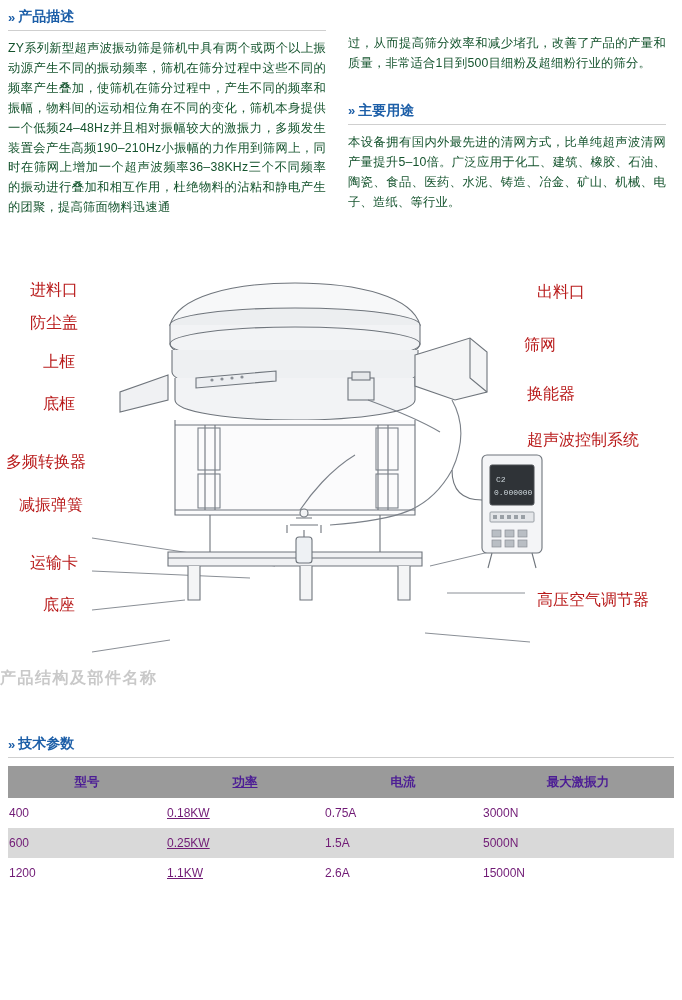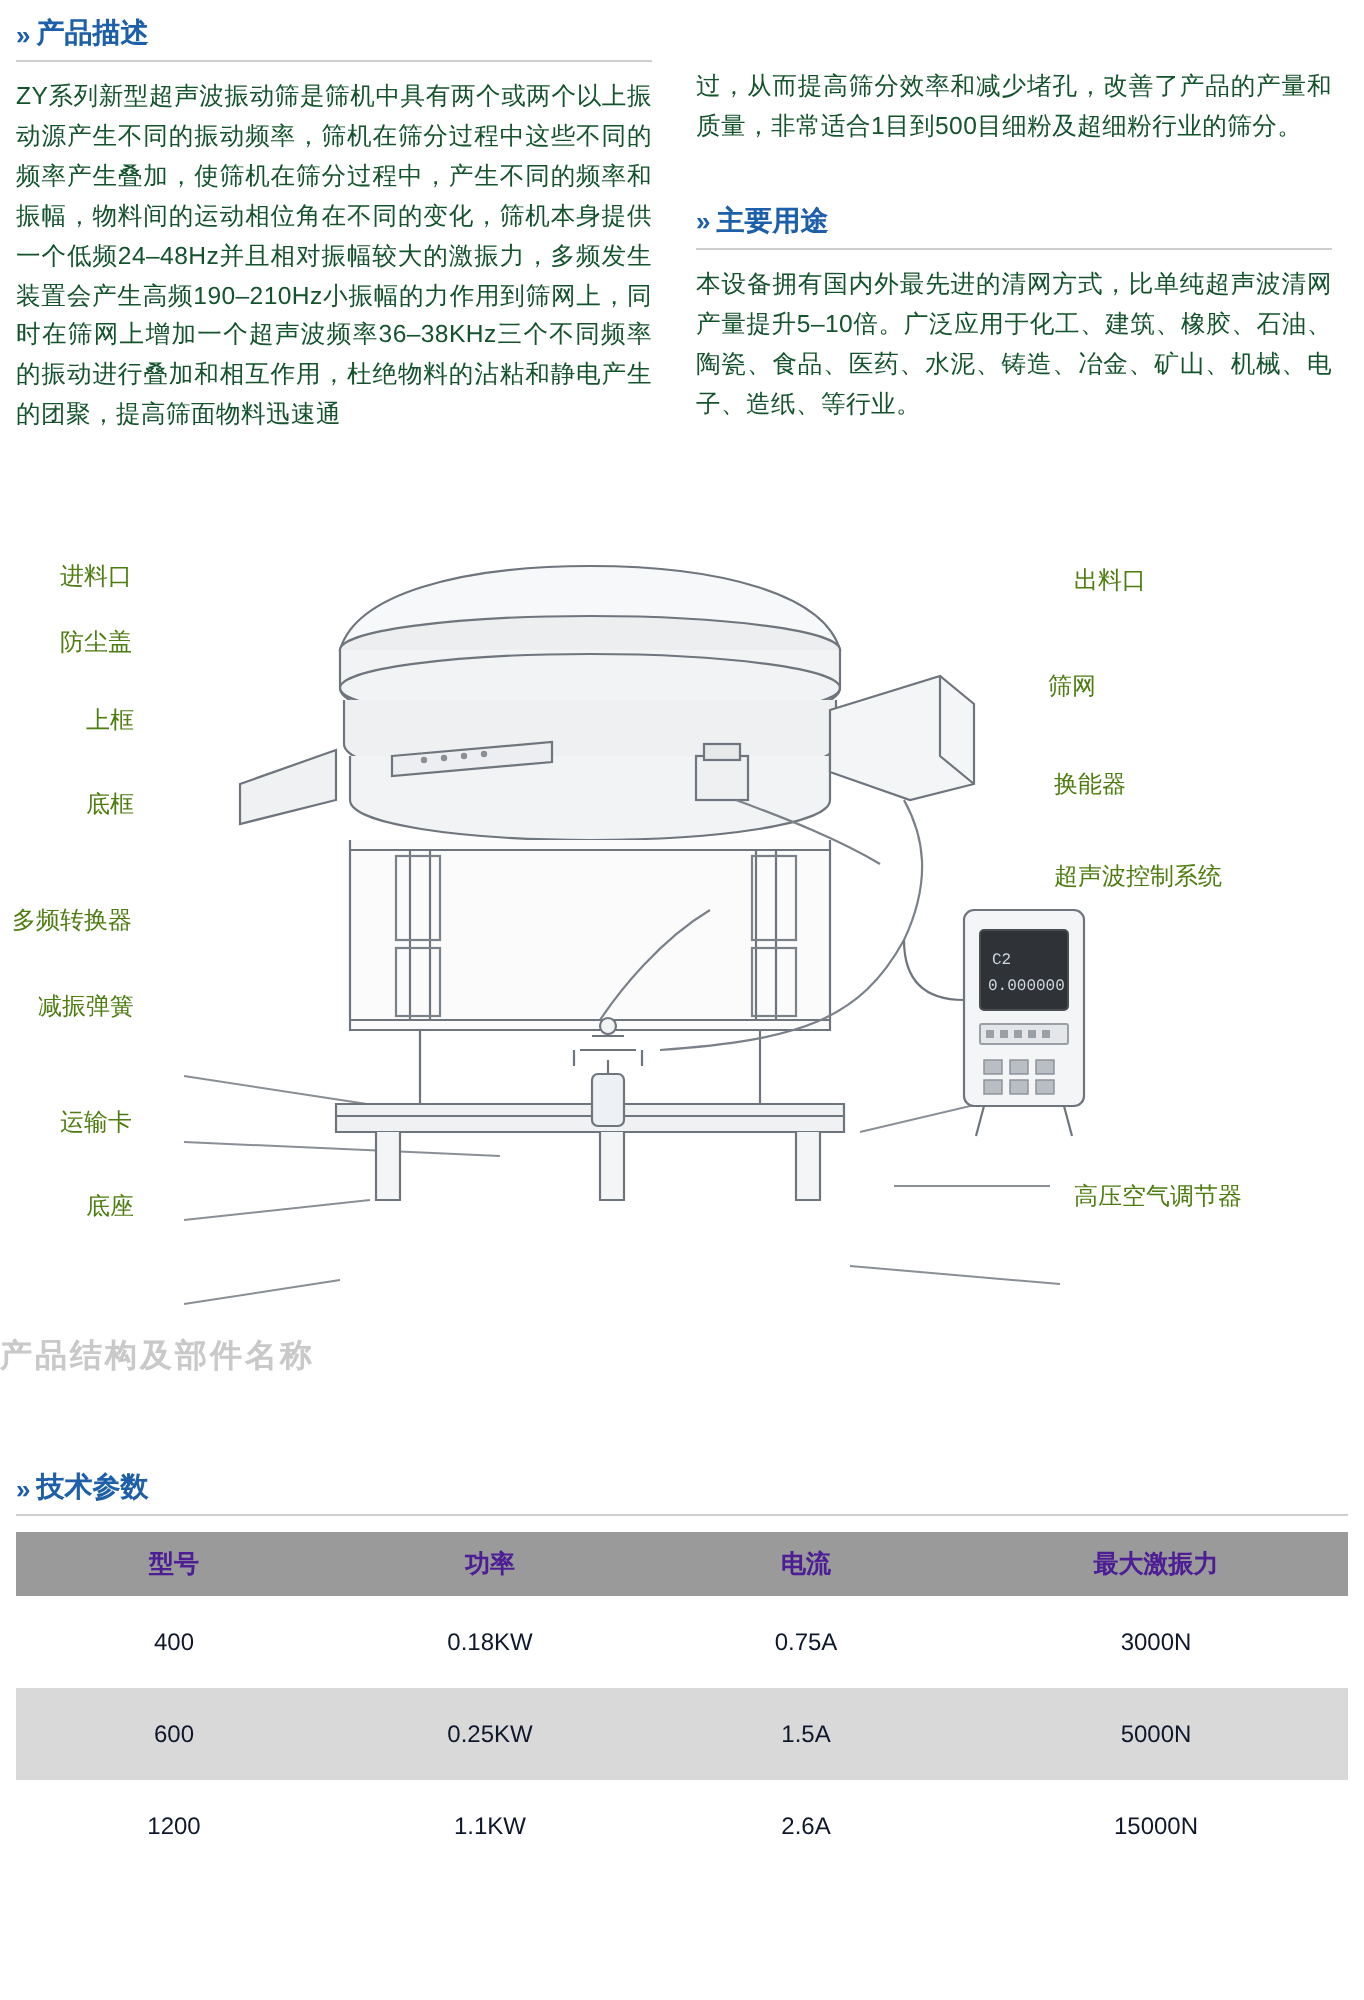--- a/index.html
+++ b/index.html
@@ -42,21 +42,21 @@
   .gap-block { height: 14px; }
 
   
   .diagram {
     position: absolute; left: 0; top: 248px;
     width: 682px; height: 410px;
   }
   .diagram svg { display: block; }
   .lbl {
     position: absolute;
-    font-size: 12px; color: #4d7c0f;
+    font-size: 16px; color: #b91c1c;
     white-space: nowrap;
   }
 
   .struct-title {
     position: absolute; left: 0; top: 668px; width: 643px;
     font-size: 16px; font-weight: bold; color: #c9c9c9;
     letter-spacing: 1.5px;
   }
 
   
@@ -67,27 +67,27 @@
     position: absolute; left: 8px; top: 766px;
     width: 666px; border-collapse: collapse;
     font-size: 12px;
   }
   table.params th {
     background: #9a9a9a; color: #4c1d95;
     font-weight: bold; height: 32px;
     font-size: 12.5px;
   }
   table.params td {
-    text-align: center; height: 46px;
-    color: #0f172a; font-size: 12px;
+    height: 30px;
+    color: #701a75; font-size: 12px;
   }
   table.params tr.odd td { background: #ffffff; }
   table.params tr.even td { background: #d9d9d9; }
   table.params th.c0, table.params td.c0 { width: 158px; }
-  table.params th.c1, table.params td.c1 { width: 158px; }
+  table.params th.c1, table.params td.c1 { width: 158px; text-decoration: underline; }
   table.params th.c2, table.params td.c2 { width: 158px; }
   table.params th.c3, table.params td.c3 { width: 192px; }
 </style>
 </head>
 <body>
 
 <div class="page">
 
   <div class="top-wrap">
     <div class="cols">

